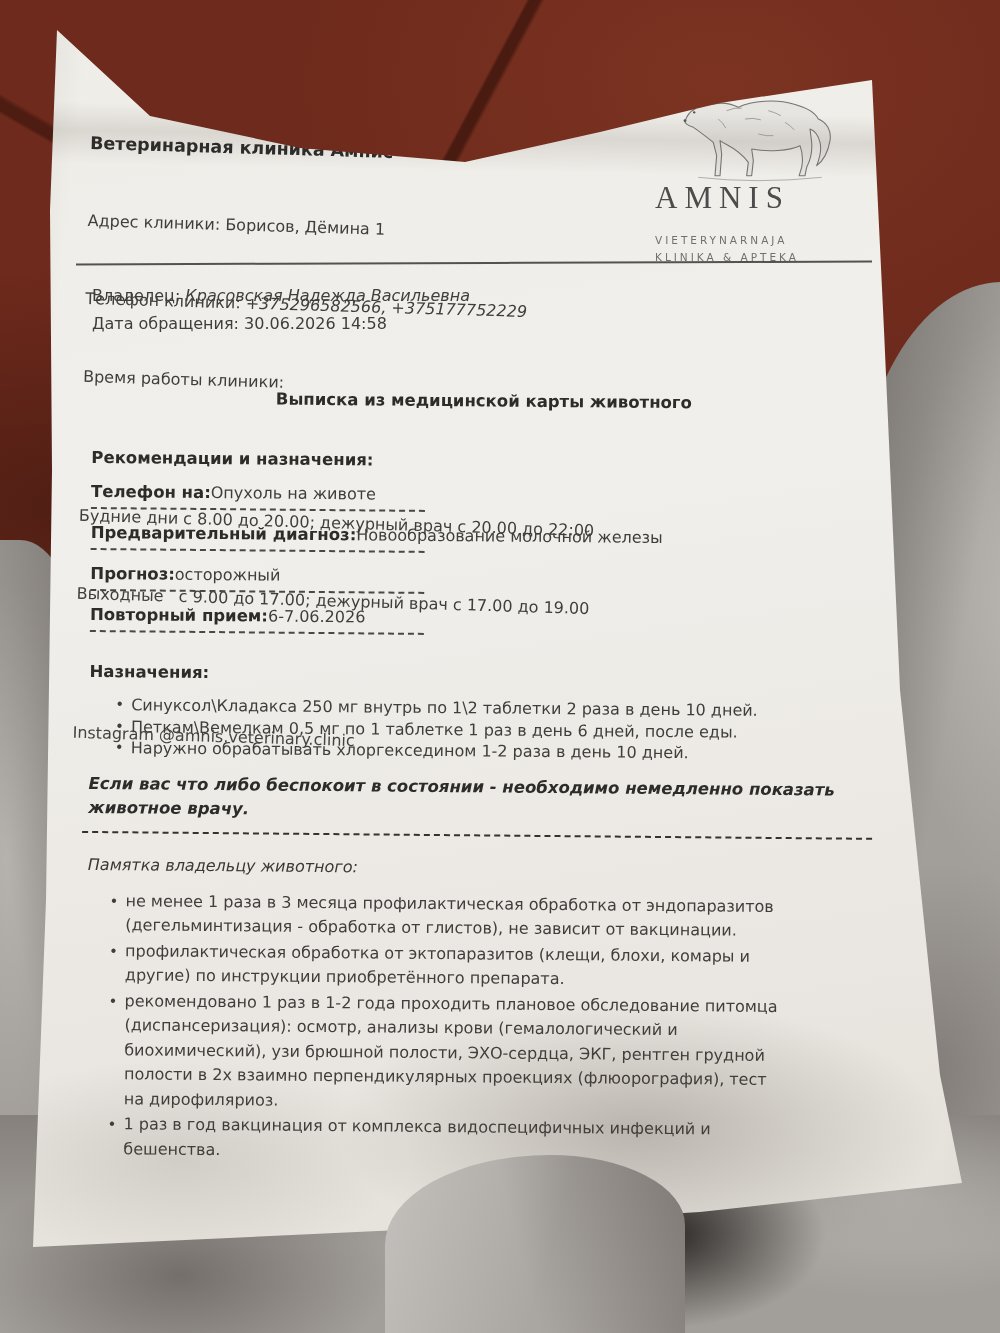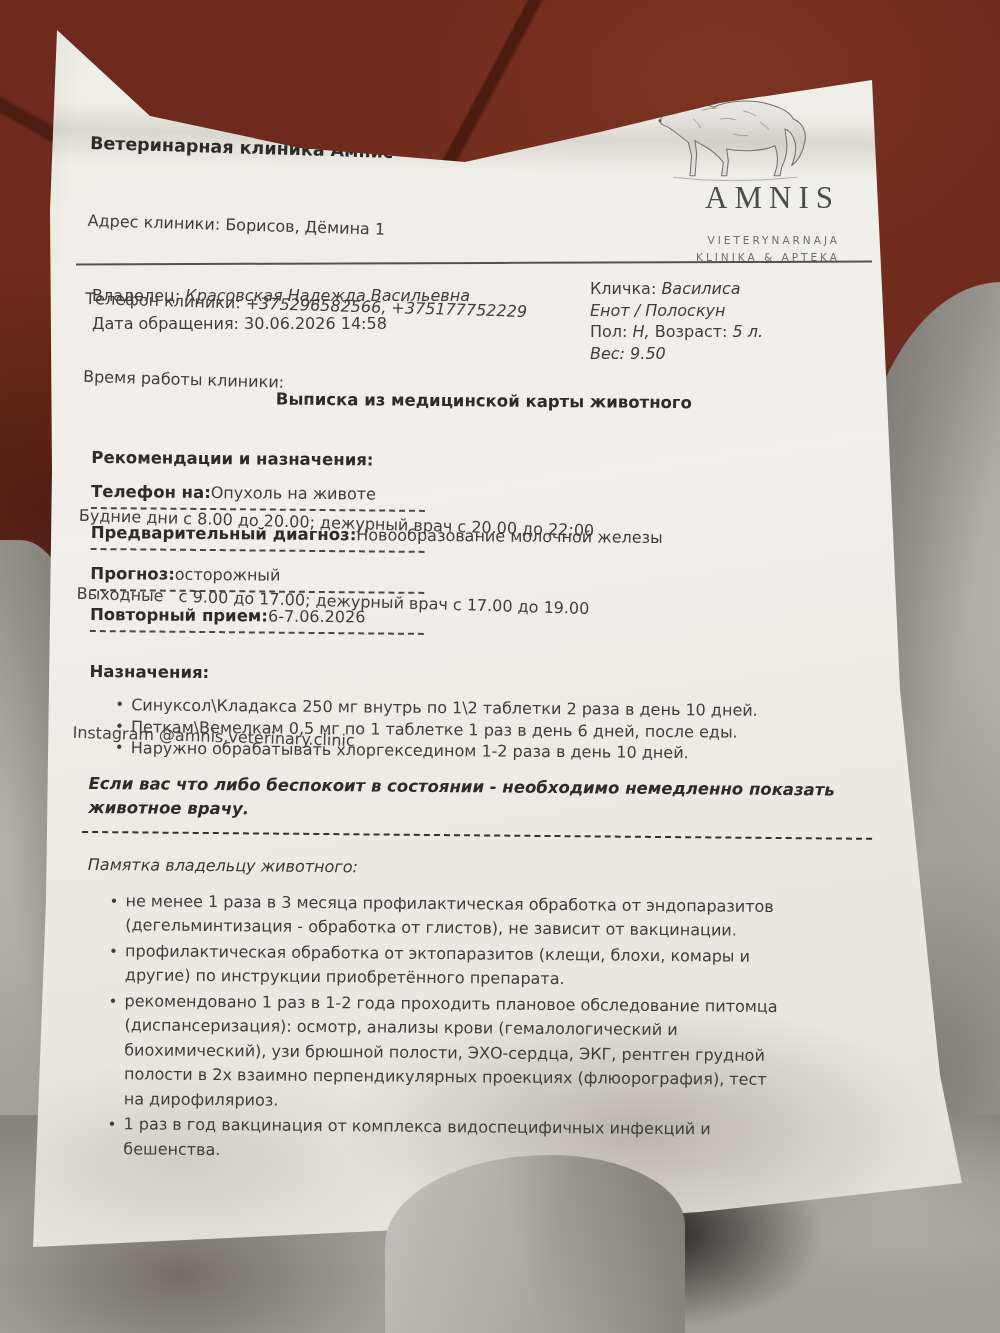--- a/index.html
+++ b/index.html
@@ -73,21 +73,21 @@
   .clinic-header{
     position:absolute;left:92px;top:78px;width:520px;
     transform:rotate(1.7deg);transform-origin:0 0;
     font-size:16px;line-height:26px;white-space:pre-wrap;color:#403e3b;
   }
   .clinic-name{font-size:17.5px;font-weight:bold;color:#2d2c2a;}
   .italic{font-style:italic;}
   .hours-block{margin-top:9px;}
   .insta-line{margin-top:9px;color:#45433f;}
   .logo{
-    position:absolute;left:630px;top:84px;width:210px;text-align:right;color:#555;
+    position:absolute;left:655px;top:84px;width:210px;text-align:left;color:#555;
   }
   .logo svg{display:block;margin:0 auto;}
   .logo-brand{
     font-family:"Liberation Serif","DejaVu Serif",serif;
     font-size:31px;letter-spacing:7px;color:#4c4c4c;margin-top:-4px;
   }
   .logo-tagline{font-size:10.5px;letter-spacing:3px;color:#70706e;line-height:17px;margin-top:16px;}
   .rule{position:absolute;left:76px;top:262px;width:796px;height:2px;background:#55524e;transform:rotate(-.2deg);}
   
   .owner-col{position:absolute;left:92px;top:286px;font-size:16px;color:#403e3b;}
@@ -159,26 +159,20 @@
       </div>
     </div>
 
     <div class="rule"></div>
 
     <div class="owner-col">
       <div class="row"><span>Владелец:</span> <span class="italic">Красовская Надежда Васильевна</span></div>
       <div class="row"><span>Дата обращения:</span> <span>30.06.2026 14:58</span></div>
     </div>
 
-    <div class="pet-col">
-      <div><span>Кличка:</span> <span class="italic">Василиса</span></div>
-      <div class="italic">Енот / Полоскун</div>
-      <div><span>Пол:</span> <span class="italic">Н,</span> <span>Возраст:</span> <span class="italic">5 л.</span></div>
-      <div class="italic"><span>Вес:</span> <span>9.50</span></div>
-    </div>
 
     <div class="main">
       <div class="report-title">Выписка из медицинской карты животного</div>
       <div class="rec-heading">Рекомендации и назначения:</div>
 
       <div class="field">
         <span class="field-label">Телефон на:</span><span>Опухоль на животе</span>
         <div class="dash"></div>
       </div>
       <div class="field">

